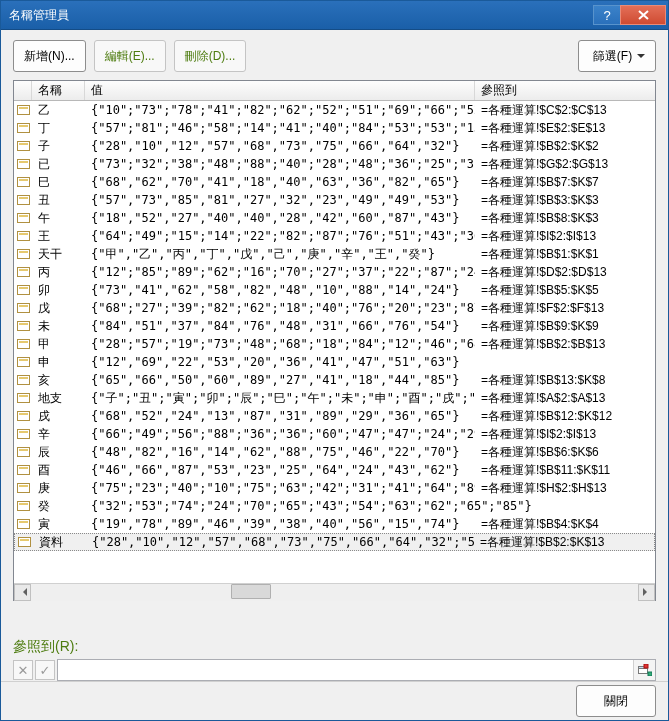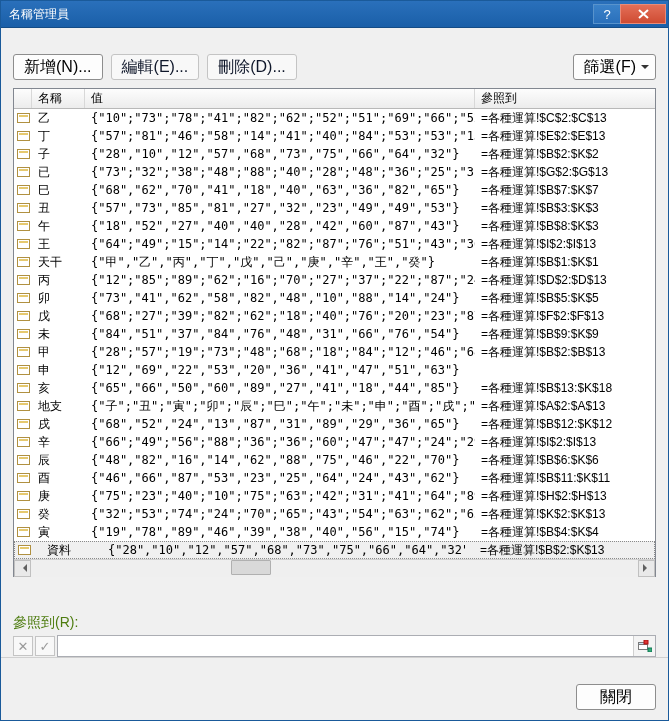--- a/index.html
+++ b/index.html
@@ -44,31 +44,30 @@
     width: 46px;
     background: linear-gradient(#e36f58,#cf4b32);
     border-color: #e88b78;
   }
   .toolbar {
     display: flex; align-items: center;
     padding: 10px 12px 8px 12px;
     gap: 8px;
   }
   .btn {
-    min-width: 72px; height: 26px;
+    min-width: 72px; height: 32px;
     background: #fdfdfd;
     border: 1px solid #8d8d8d;
     border-radius: 3px;
-    font-size: 16px;
+    font-size: 12px;
     padding: 0 10px;
     display: inline-flex; align-items: center; justify-content: center;
     cursor: default;
-    margin-top: 16px;
-  }
-  .btn.disabled { color: #0f172a; border-color: #c4c4c4; background:#f8f8f8;}
+  }
+  .btn.disabled { color: #4d7c0f; border-color: #c4c4c4; background:#f8f8f8;}
   .toolbar .spacer { flex: 1; }
   .btn.dropdown { min-width: 78px; padding-right: 6px; }
   .dropdown .caret { margin-left: 5px; border: 4px solid transparent; border-top-color:#333; transform: translateY(2px);}
   .list-wrap {
     margin: 0 12px;
     border: 1px solid #828790;
     background: #fff;
     height: 534px;
     display: flex; flex-direction: column;
   }
@@ -90,21 +89,21 @@
   .list-body {
     flex: 1;
     overflow: hidden;
     font-family: Consolas, "PMingLiU", monospace;
     font-size: 12px;
   }
   .row {
     display: flex; height: 18px; align-items: center;
     white-space: nowrap;
   }
-  .row.selected { background: #f0f0f0; border: 1px dotted #8a8a8a; gap: 8px; }
+  .row.selected { background: #f0f0f0; border: 1px dotted #8a8a8a; }
   .cell { padding: 0 6px; overflow: hidden; text-overflow: clip; }
   .cell.icon { width:18px; padding:0 0 0 3px; display:flex; align-items:center;}
   .cell.name { width:53px; font-family:"PMingLiU","Microsoft JhengHei",sans-serif;}
   .cell.value { flex:1; }
   .cell.ref { width:180px; font-family:"PMingLiU",sans-serif;}
   .name-icon {
     width:13px; height:10px;
     background: #fff; border:1px solid #b09040;
     position:relative;
   }
@@ -144,21 +143,21 @@
   }
   .ref-picker{
     width:22px; border-left:1px solid #d0d0d0;
     display:flex; align-items:center; justify-content:center;
     background:#f4f4f4;
   }
   .ref-picker svg{display:block;}
   .dialog-footer{
     margin-top:auto;
     border-top:1px solid #d0d0d0;
-    padding:10px 12px;
+    padding:3px 12px;
     display:flex; justify-content:flex-end;
     background:#f0f0f0;
   }
   .arrow-glyph{width:0;height:0;border:4px solid transparent;}
 </style>
 </head>
 <body>
 
 <div class="window">
   <div class="titlebar">
@@ -310,21 +309,21 @@
           </div>
           <div class="cell name">申</div>
           <div class="cell value">{"12","69","22","53","20","36","41","47","51","63"}</div>
         </div>
         <div class="row">
           <div class="cell icon">
             <div class="name-icon"></div>
           </div>
           <div class="cell name">亥</div>
           <div class="cell value">{"65","66","50","60","89","27","41","18","44","85"}</div>
-          <div class="cell ref">=各種運算!$B$13:$K$18</div>
+          <div class="cell ref">=各種運算!$B$13:$K$8</div>
         </div>
         <div class="row">
           <div class="cell icon">
             <div class="name-icon"></div>
           </div>
           <div class="cell name">地支</div>
           <div class="cell value">{"子";"丑";"寅";"卯";"辰";"巳";"午";"未";"申";"酉";"戌";"亥"}</div>
           <div class="cell ref">=各種運算!$A$2:$A$13</div>
         </div>
         <div class="row">
@@ -366,21 +365,20 @@
           <div class="cell name">庚</div>
           <div class="cell value">{"75";"23";"40";"10";"75";"63";"42";"31";"41";"64";"89";"41"}</div>
           <div class="cell ref">=各種運算!$H$2:$H$13</div>
         </div>
         <div class="row">
           <div class="cell icon">
             <div class="name-icon"></div>
           </div>
           <div class="cell name">癸</div>
           <div class="cell value">{"32";"53";"74";"24";"70";"65";"43";"54";"63";"62";"65";"85"}</div>
-          <div class="cell ref">=各種運算!$K$2:$K$13</div>
         </div>
         <div class="row">
           <div class="cell icon">
             <div class="name-icon"></div>
           </div>
           <div class="cell name">寅</div>
           <div class="cell value">{"19","78","89","46","39","38","40","56","15","74"}</div>
           <div class="cell ref">=各種運算!$B$4:$K$4</div>
         </div>
         <div class="row selected">

